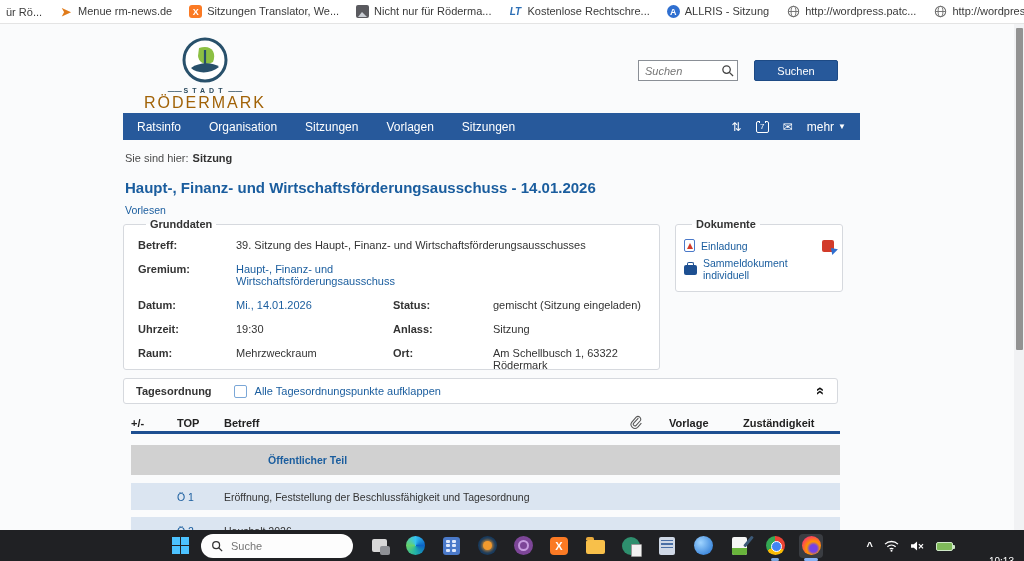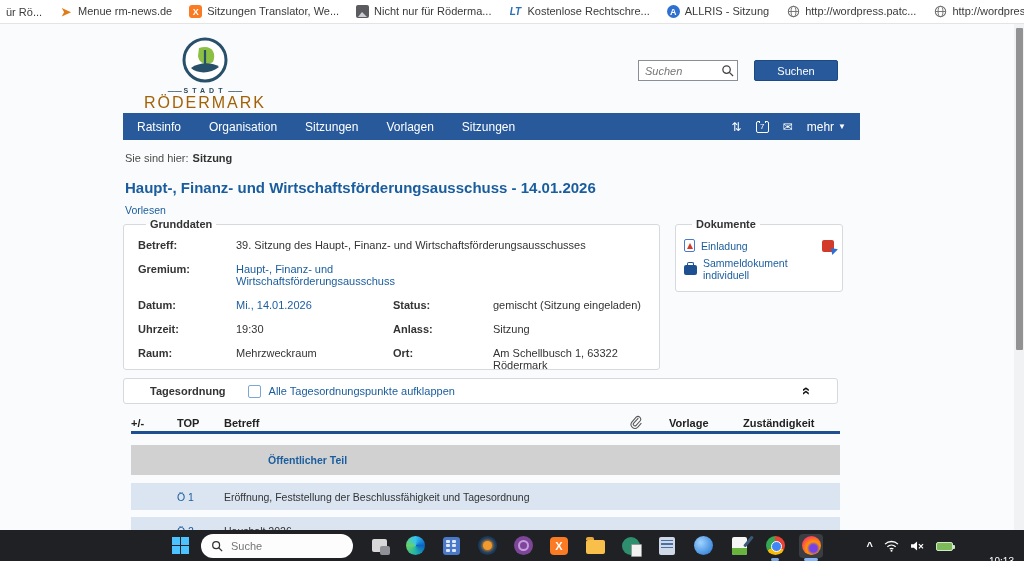--- a/index.html
+++ b/index.html
@@ -67,21 +67,21 @@
   .doc-item { display:flex; align-items:center; gap:6px; font-size:10.5px; color:#1a5d9e; margin-top:5px; cursor:pointer; }
   .doc-label { flex:1; }
   .ic-pdfpage { width:11px; height:13px; border:1px solid #4a79c9; border-radius:2px; position:relative; background:#fff; flex:0 0 auto; }
   .ic-pdfpage::after { content:""; position:absolute; left:2px; top:3px; border-left:3px solid transparent; border-right:3px solid transparent; border-bottom:6px solid #d23b2a; }
   .ic-pdfdl { width:12px; height:12px; background:#d23b2a; border-radius:2px; position:relative; flex:0 0 auto; }
   .ic-pdfdl::after { content:""; position:absolute; right:-2px; bottom:-2px; border-top:4px solid transparent; border-bottom:4px solid transparent; border-right:6px solid #2f6fd0; transform:rotate(45deg); }
   .ic-case { width:13px; height:10px; background:#1d4f91; border-radius:2px; position:relative; margin-top:2px; flex:0 0 auto; }
   .ic-case::before { content:""; position:absolute; top:-3px; left:3px; width:5px; height:2px; border:1.5px solid #1d4f91; border-bottom:none; border-radius:2px 2px 0 0; }
 
   
-  .to-box { position:absolute; left:0; top:354px; width:715px; height:26px; border:1px solid #d6d9de; border-radius:3px; background:#fff; display:flex; align-items:center; padding:0 26px; font-size:11px; }
+  .to-box { position:absolute; left:0; top:354px; width:715px; height:26px; border:1px solid #d6d9de; border-radius:3px; background:#fff; display:flex; align-items:center; padding:0 12px; font-size:11px; }
   .to-title { font-weight:bold; color:#333; margin-right:22px; }
   .to-check { width:13px; height:13px; border:1px solid #7ba7d7; background:#fff; border-radius:2px; margin-right:8px; cursor:pointer; }
   .to-expand { color:#1a5d9e; cursor:pointer; }
   .to-collapse { margin-left:auto; font-size:15px; font-weight:bold; color:#111; transform:rotate(90deg); cursor:pointer; line-height:10px; }
 
   .to-head { position:absolute; left:8px; top:390px; width:709px; height:20px; display:grid;
     grid-template-columns:46px 47px 405px 40px 74px 97px; align-items:center;
     font-size:11px; font-weight:bold; color:#222; border-bottom:3px solid #1d4f91; }
   .to-clip { display:flex; align-items:center; }
 

